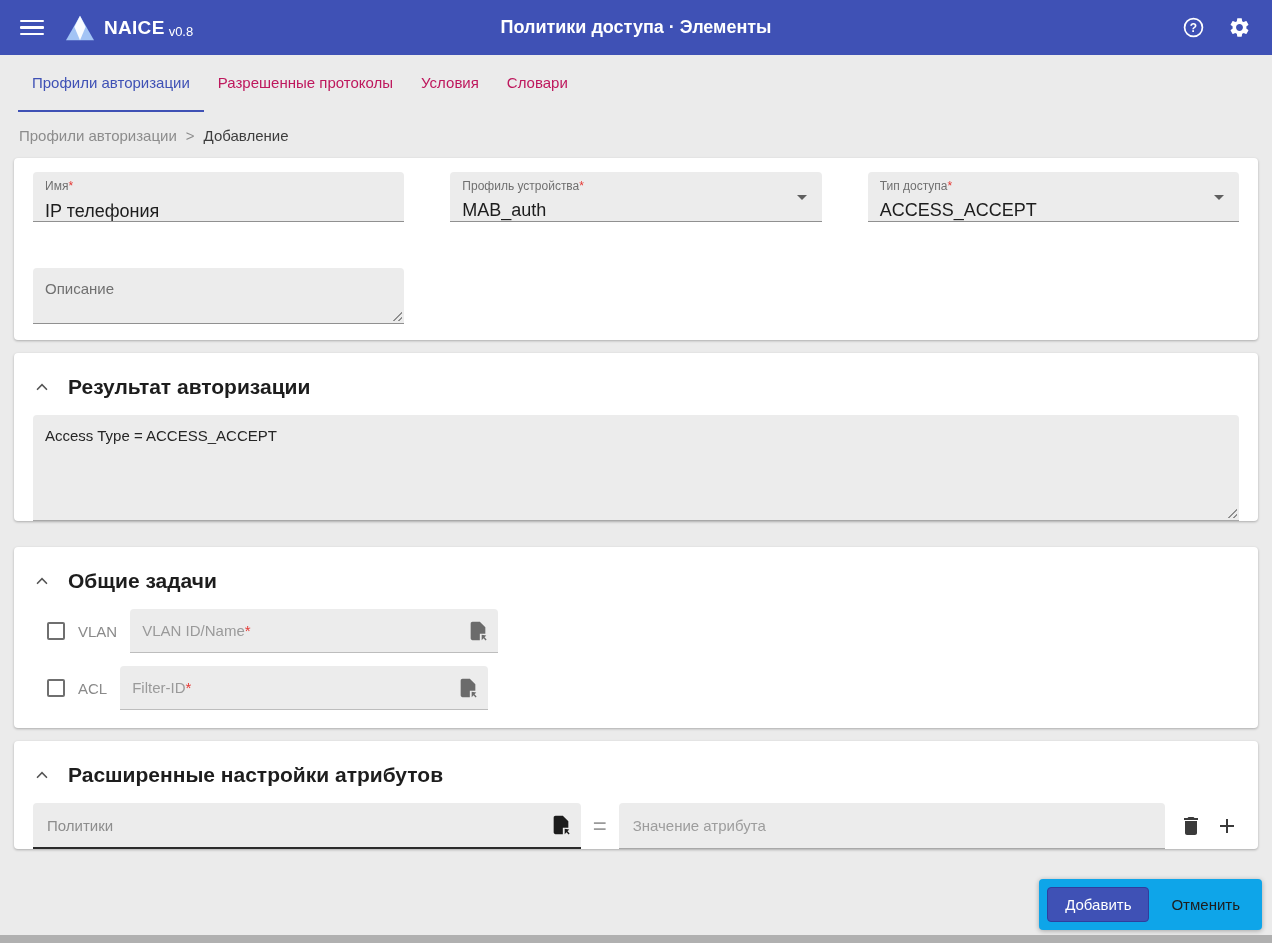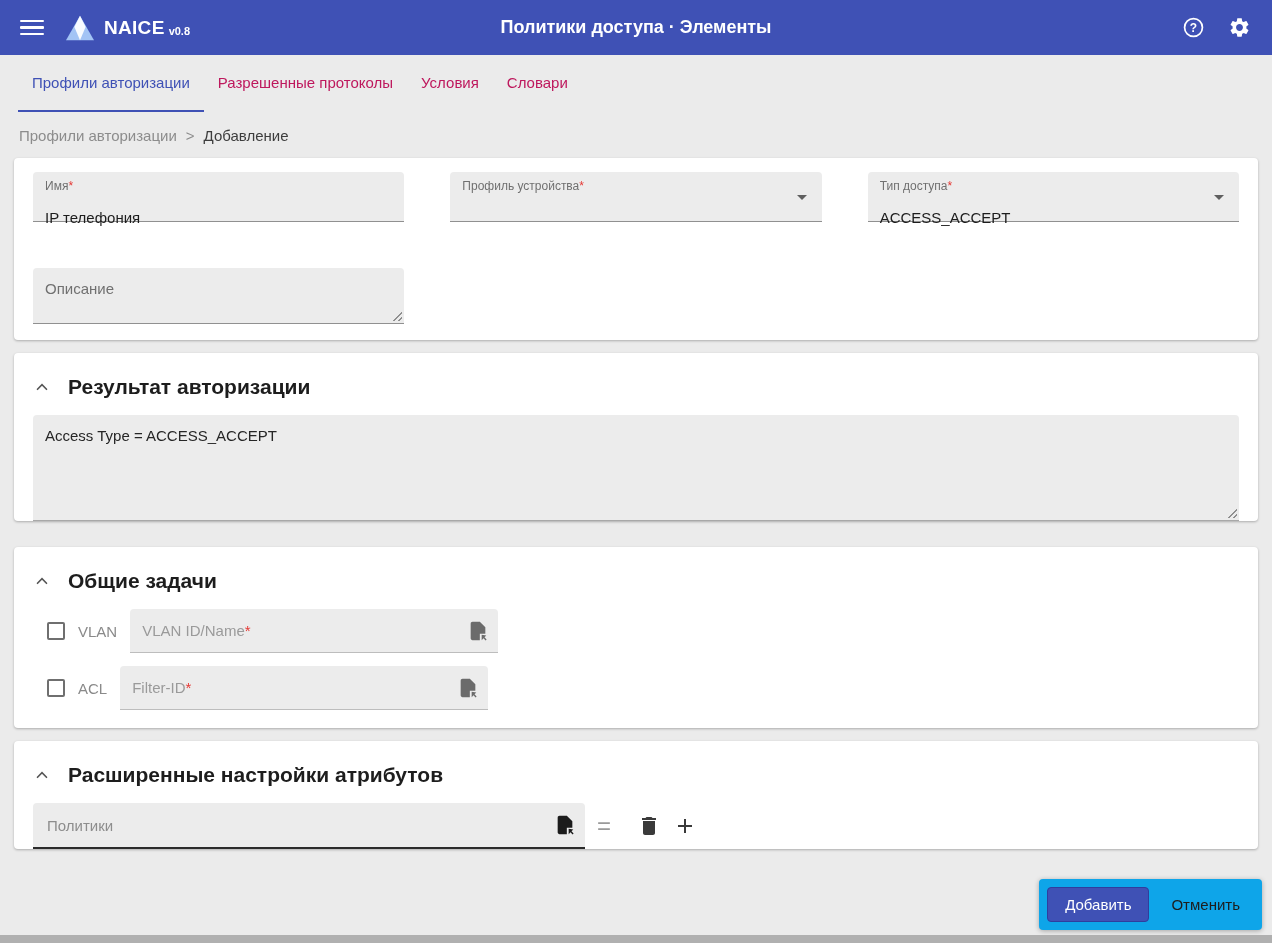--- a/index.html
+++ b/index.html
@@ -12,21 +12,21 @@
     position:relative;
     overflow:hidden;
   }
 
   
   .appbar { height:55px; background:var(--primary); display:flex; align-items:center; padding:0 20px; position:relative; }
   .menu-btn { width:24px; height:24px; display:flex; flex-direction:column; justify-content:center; gap:4px; cursor:pointer; }
   .menu-btn span { display:block; height:2.5px; background:#fff; border-radius:1px; }
   .logo { margin-left:20px; display:flex; align-items:center; }
   .brand { color:#fff; font-weight:bold; font-size:19px; margin-left:8px; letter-spacing:.3px; }
-  .version { color:#fff; font-size:11px; font-weight:bold; margin-left:4px; margin-top:7px; }
+  .version { color:#fff; font-size:13px; font-weight:normal; margin-left:4px; margin-top:7px; }
   .appbar-title { position:absolute; left:0; right:0; text-align:center; color:#fff; font-size:18px; font-weight:700; pointer-events:none; }
   .appbar-actions { margin-left:auto; display:flex; align-items:center; gap:20px; z-index:2; }
   .icon-btn { width:26px; height:26px; display:flex; align-items:center; justify-content:center; cursor:pointer; }
 
   
   .tabs { display:flex; height:57px; padding:0 18px; align-items:stretch; }
   .tab { display:flex; align-items:center; padding:0 14px; font-size:15px; color:#be185d; border-bottom:2px solid transparent; cursor:pointer; }
   .tab.active { color:var(--primary); border-bottom-color:var(--primary); }
 
   
@@ -35,21 +35,21 @@
   .breadcrumb .current { color:#3d3d3d; }
 
   
   .card { background:#fff; margin:0 14px 13px; border-radius:4px; box-shadow:0 1px 3px rgba(0,0,0,.18), 0 1px 2px rgba(0,0,0,.1); }
   .form-card { padding:14px 19px 16px; }
   .form-grid { display:grid; grid-template-columns:1fr 1fr 1fr; column-gap:19px; row-gap:15px;gap:46px; }
 
   .field { background:#ececec; border-radius:4px 4px 0 0; border-bottom:1px solid #909090; height:50px; padding:7px 12px 0; position:relative; cursor:text; }
   .field.select { cursor:pointer; }
   .flabel { font-size:12px; color:#707070; line-height:14px; }
-  .fvalue { font-size:15px; color:#1d1d1d; margin-top:16px; line-height:18px; }
+  .fvalue { font-size:18px; color:#1d1d1d; margin-top:8px; line-height:18px; }
   .fvalue input { border:none; background:transparent; font:inherit; color:inherit; width:100%; outline:none; }
   .req { color:var(--required); }
   .dd-arrow { position:absolute; right:8px; top:50%; transform:translateY(-50%); width:24px; height:24px; }
 
   .desc-field { grid-column:1; background:#ececec; border-radius:4px 4px 0 0; border-bottom:1px solid #909090; height:56px; position:relative; padding:12px; cursor:text; }
   .desc-label { font-size:15px; color:#707070; }
   .resize-handle { position:absolute; right:2px; bottom:2px; width:11px; height:11px; cursor:nwse-resize;
     background:repeating-linear-gradient(135deg, transparent 0 2px, #8f8f8f 2px 3.5px);
     clip-path:polygon(100% 0, 100% 100%, 0 100%); }
 
@@ -138,20 +138,21 @@
 </div>
 
 <section class="card form-card">
   <div class="form-grid">
     <div class="field">
       <div class="flabel"><span>Имя</span><span class="req">*</span></div>
       <div class="fvalue"><input value="IP телефония" style=""></div>
     </div>
     <div class="field select">
       <div class="flabel"><span>Профиль устройства</span><span class="req">*</span></div>
+      <div class="fvalue">MAB_auth</div>
       <svg class="dd-arrow" viewBox="0 0 24 24">
           <path d="M7 10l5 5 5-5z" fill="#5f5f5f"></path>
         </svg>
     </div>
     <div class="field select">
       <div class="flabel"><span>Тип доступа</span><span class="req">*</span></div>
       <div class="fvalue">ACCESS_ACCEPT</div>
       <svg class="dd-arrow" viewBox="0 0 24 24">
           <path d="M7 10l5 5 5-5z" fill="#5f5f5f"></path>
         </svg>
@@ -216,20 +217,23 @@
   </div>
   <div class="attr-row">
     <div class="attr-field">
       <span>Политики</span>
       <svg class="doc-icon" viewBox="0 0 24 24" fill="currentColor">
         <path d="M14 2H6c-1.1 0-2 .9-2 2v16c0 1.1.9 2 2 2h8v-7h6V8l-6-6z"></path>
         <path d="M16 16v6l2-2 2.3 2.3 1.1-1.1L19.1 18.9 21 17z"></path>
       </svg>
     </div>
     <span class="equals">=</span>
+    <div class="value-field">
+      <span>Значение атрибута</span>
+    </div>
     <div class="row-actions">
       <svg class="action-icon" viewBox="0 0 24 24" fill="currentColor">
         <path d="M6 19c0 1.1.9 2 2 2h8c1.1 0 2-.9 2-2V7H6v12zM19 4h-3.5l-1-1h-5l-1 1H5v2h14V4z"></path>
       </svg>
       <svg class="action-icon" viewBox="0 0 24 24" fill="currentColor">
         <path d="M11 5h2v6h6v2h-6v6h-2v-6H5v-2h6z"></path>
       </svg>
     </div>
   </div>
 </section>

